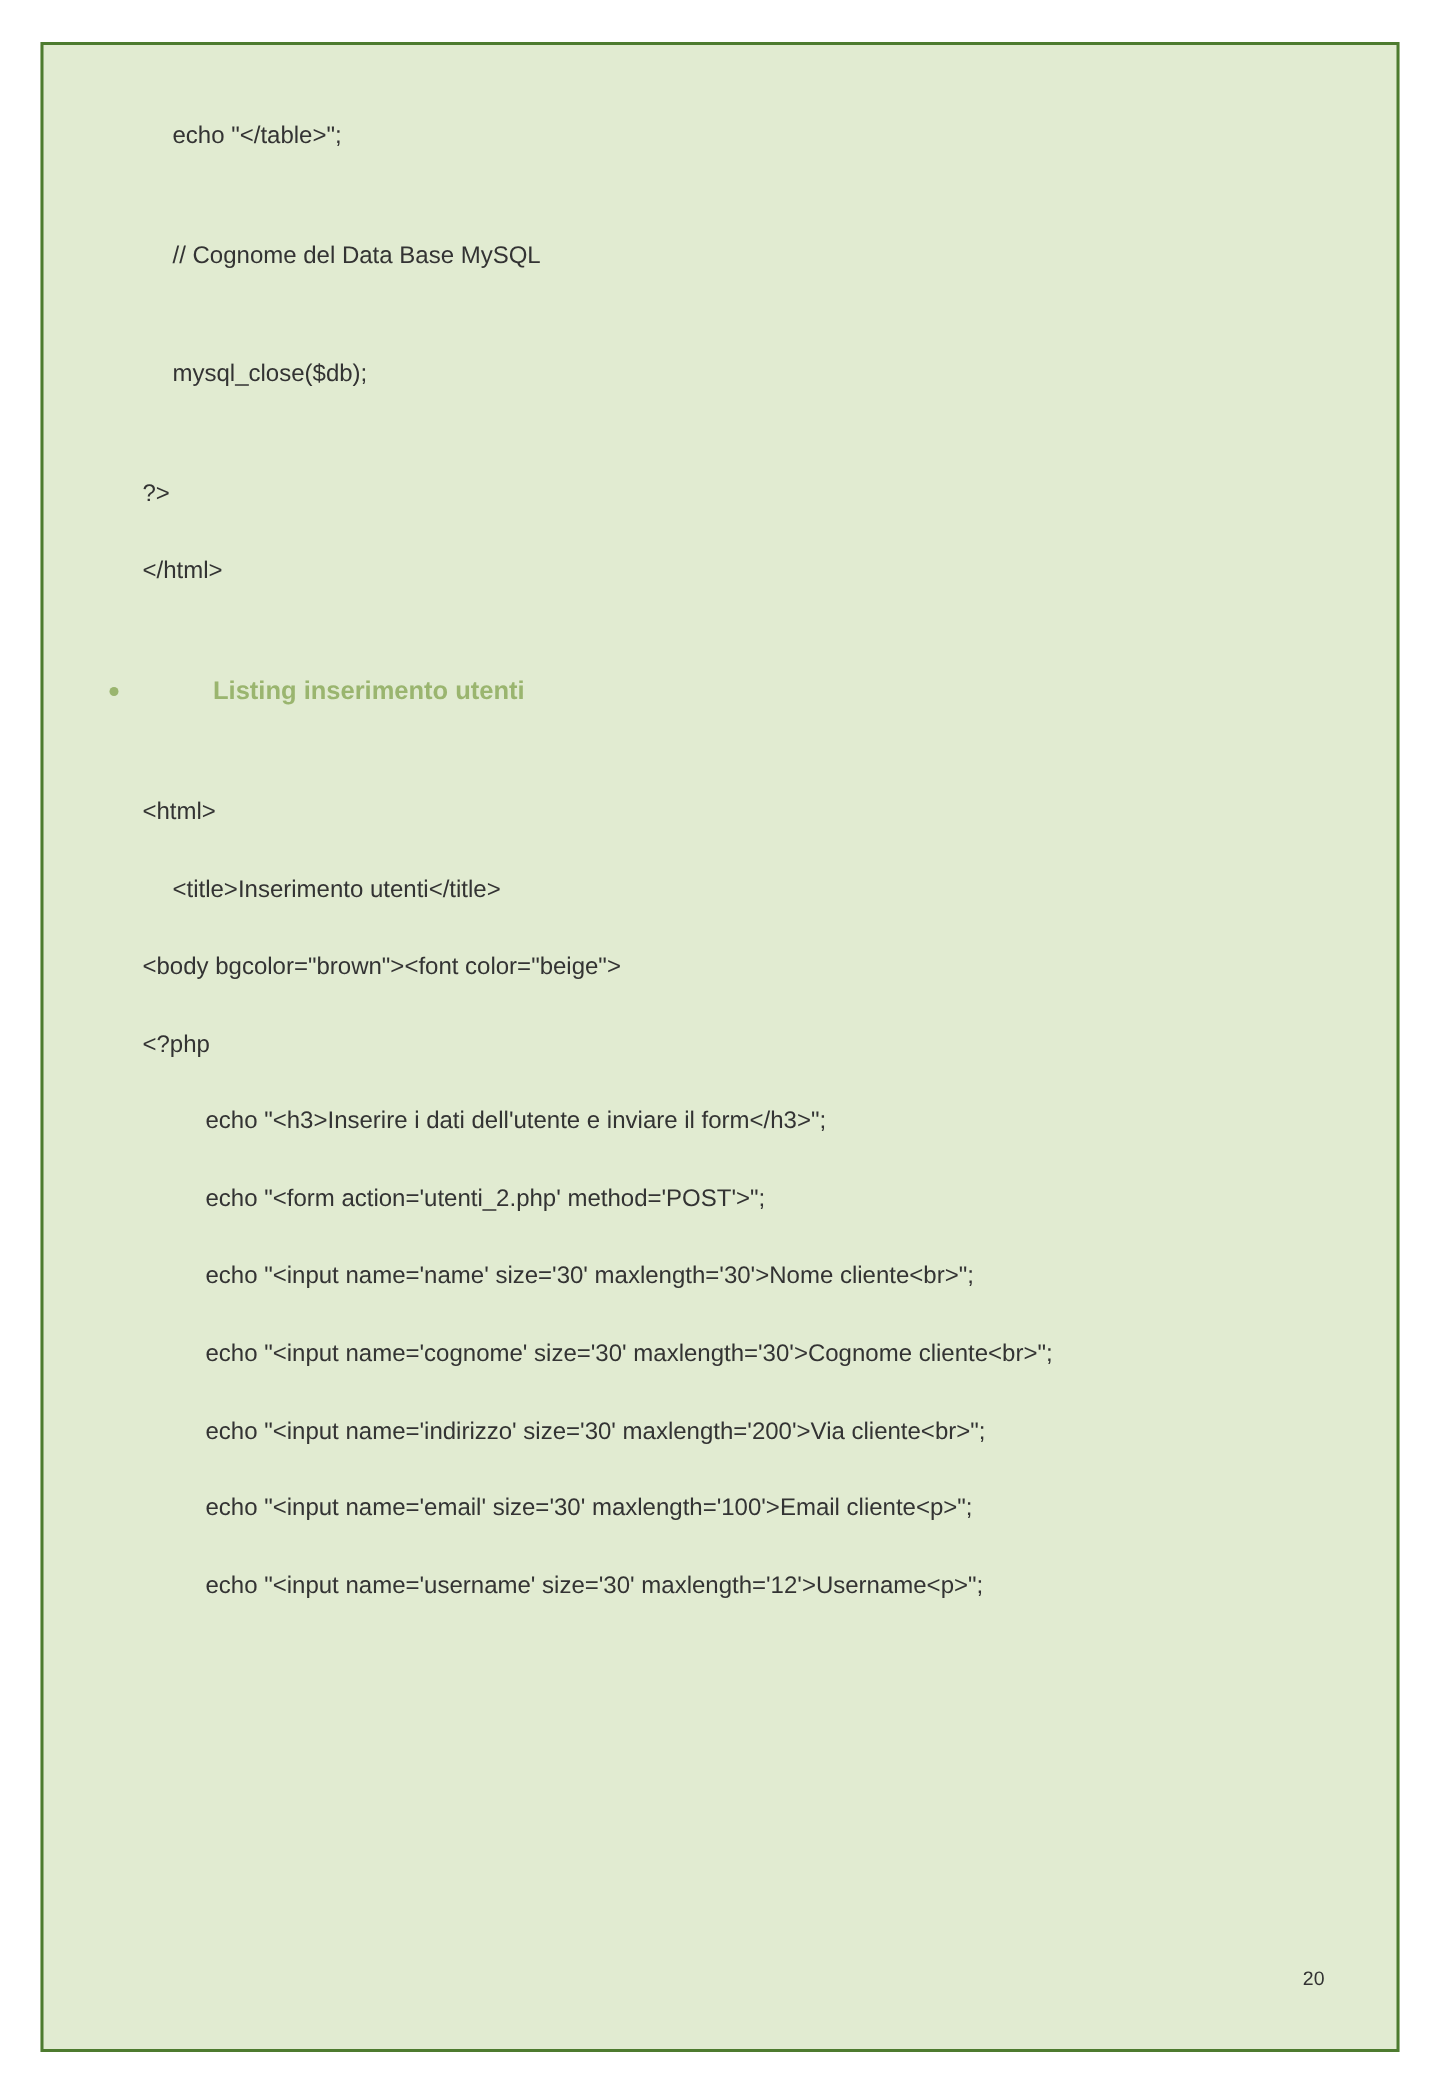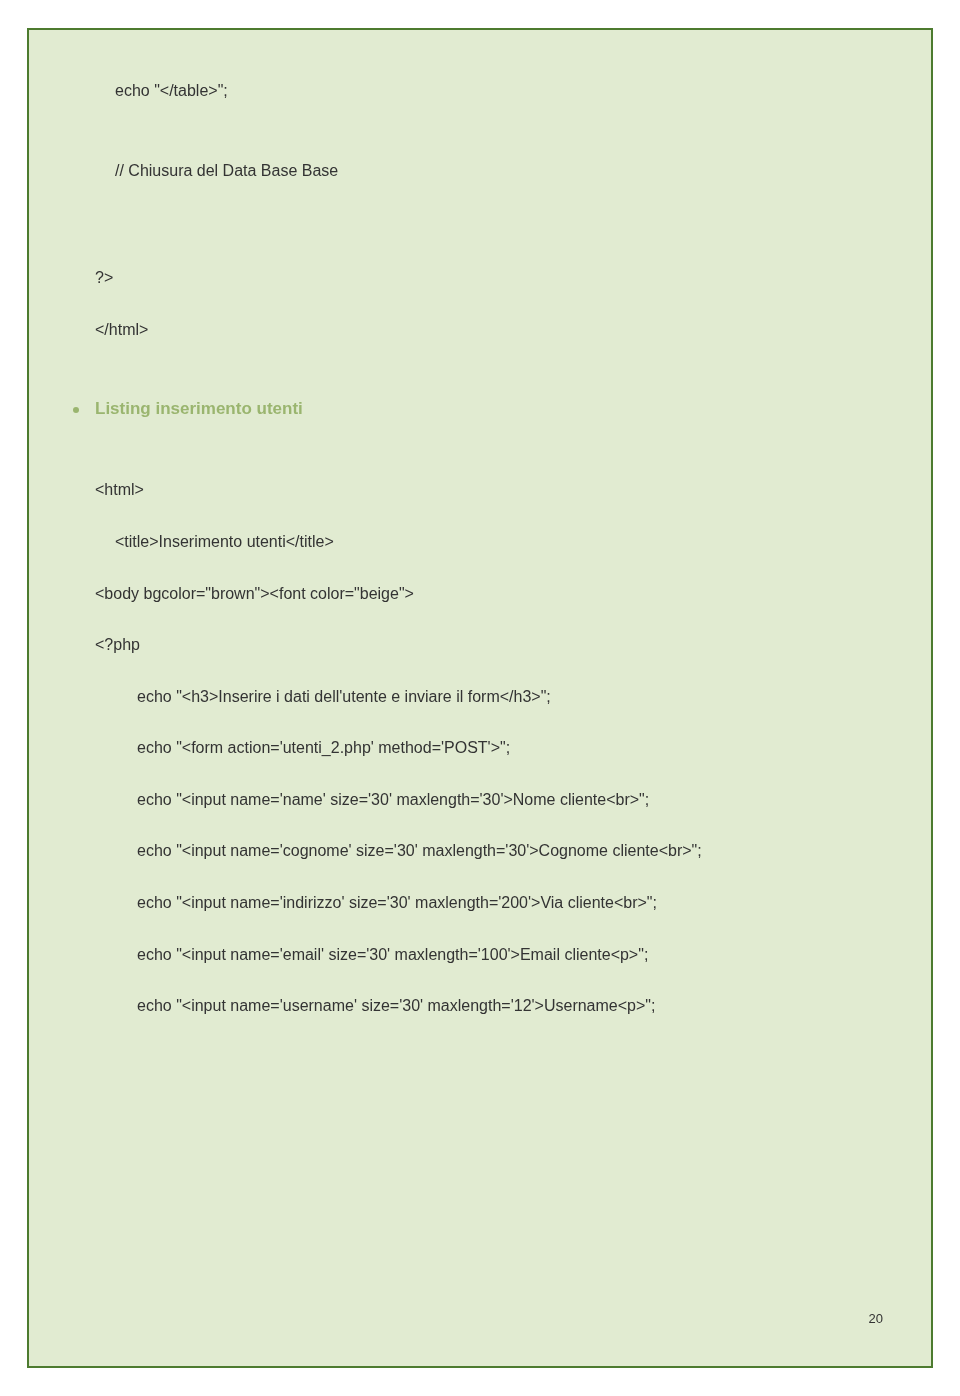--- a/index.html
+++ b/index.html
@@ -39,41 +39,43 @@
     height: 6px;
     background: #9ab56f;
     border-radius: 50%;
     margin-right: 16px;
     flex-shrink: 0;
   }
   .bullet-text {
     color: #9ab56f;
     font-weight: bold;
     font-size: 17px;
+    margin-left: 47px;
   }
   .indent1 { padding-left: 20px; }
   .indent2 { padding-left: 42px; }
   .page-num {
     position: absolute;
     right: 48px;
     bottom: 40px;
     font-size: 13px;
     color: #333333;
   }
 </style>
 </head>
 <body>
 
 <div class="page-frame">
   <div class="content">
 
     <div class="line indent1">echo "&lt;/table&gt;";</div>
     <div class="section-gap"></div>
-    <div class="line indent1">// Chiusura del Data Base Base</div>
+    <div class="line indent1">// Cognome del Data Base MySQL</div>
     <div class="section-gap"></div>
+    <div class="line indent1">mysql_close($db);</div>
     <div class="section-gap"></div>
     <div class="line">?&gt;</div>
     <div class="line">&lt;/html&gt;</div>
 
     <div class="section-gap"></div>
 
     <div class="bullet-row">
       <span class="bullet-dot"></span>
       <span class="bullet-text">Listing inserimento utenti</span>
     </div>

